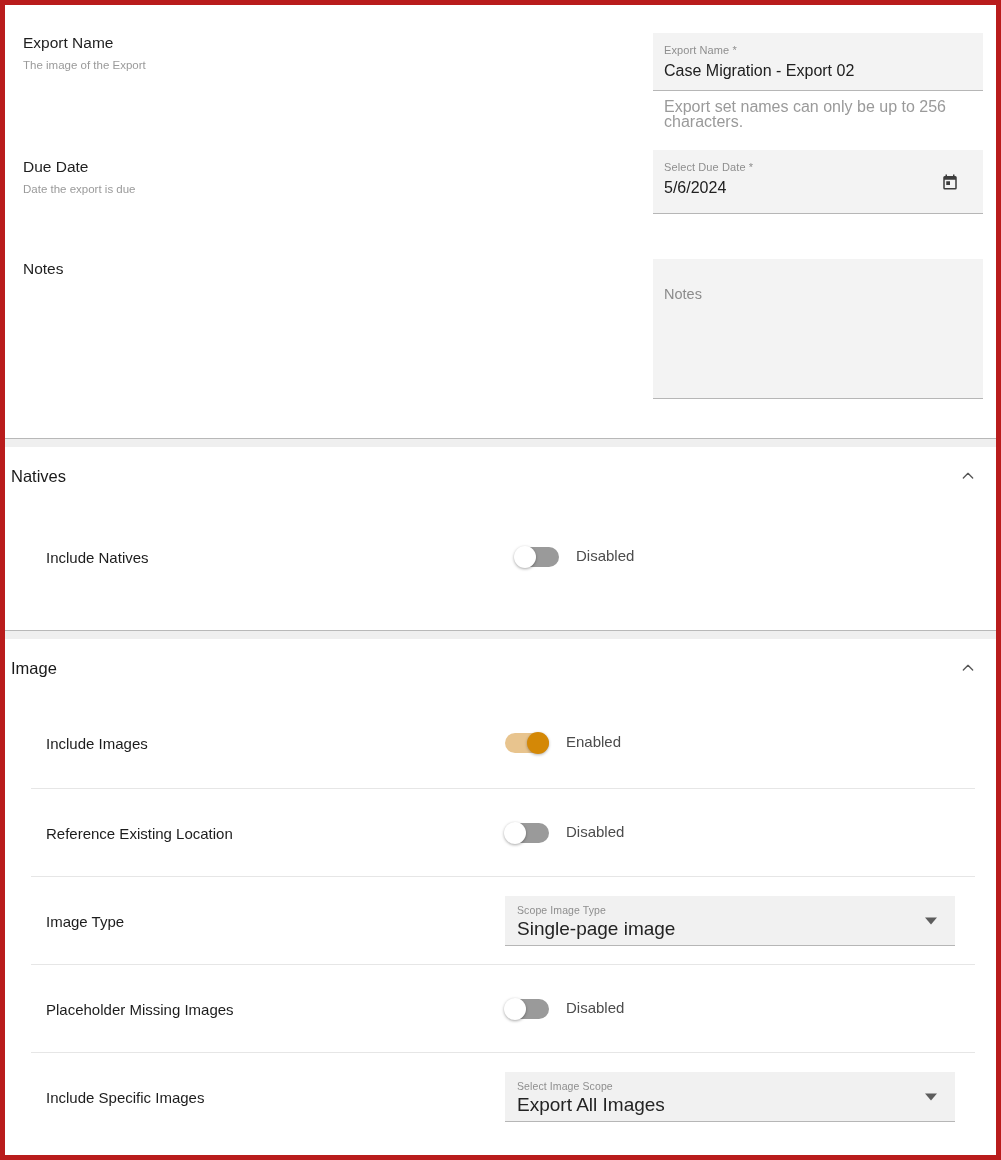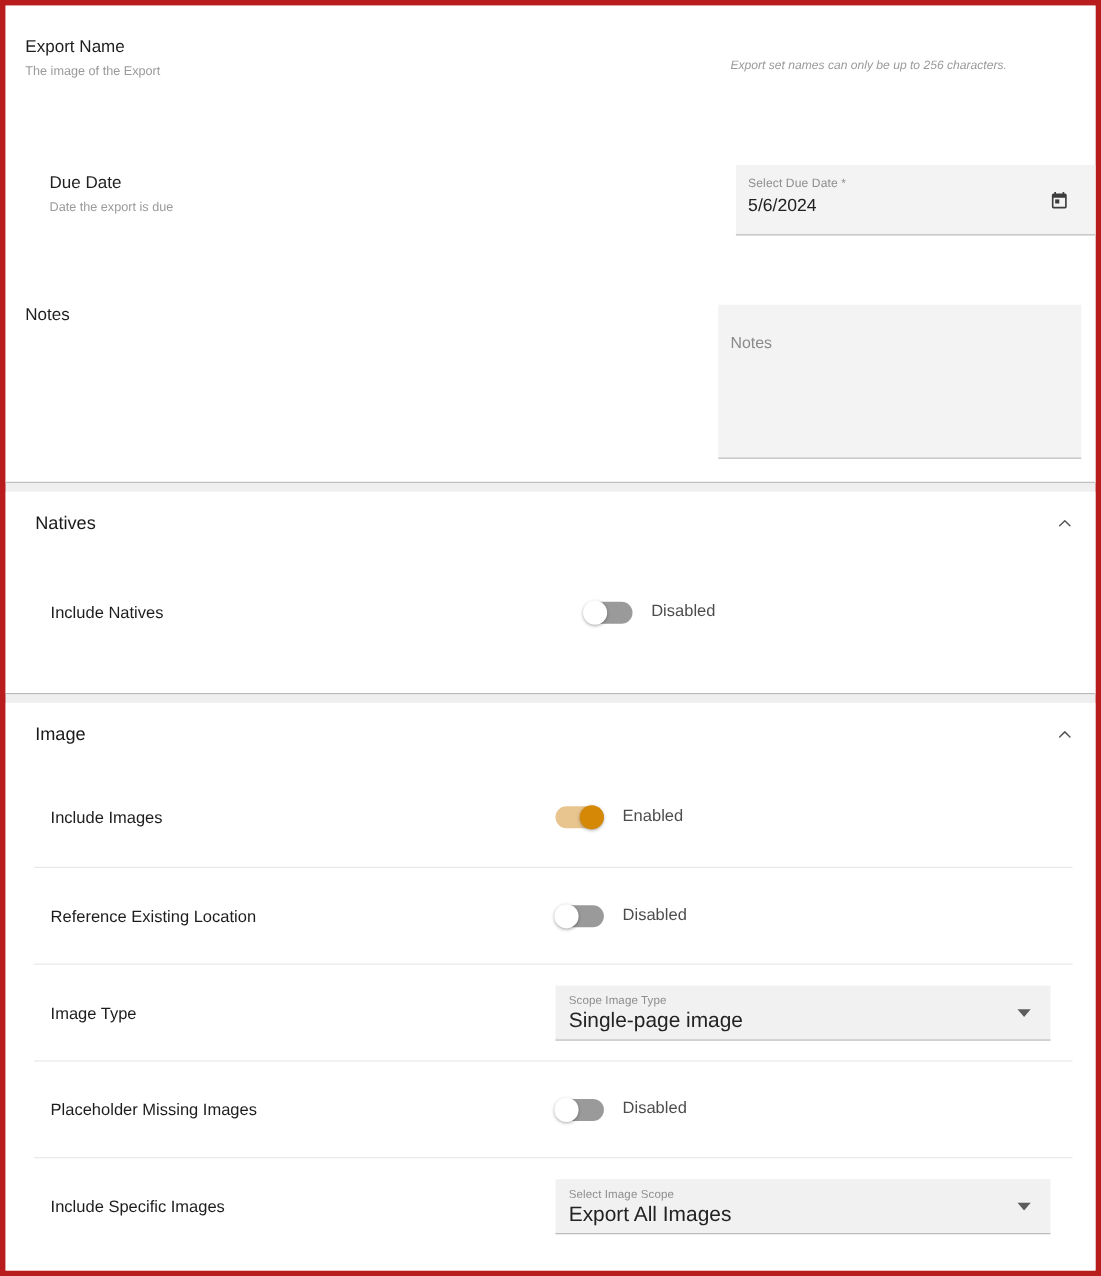--- a/index.html
+++ b/index.html
@@ -77,26 +77,25 @@
     line-height: 14px;
     letter-spacing: .1px;
   }
   .field-value {
     font-size: 16px;
     color: #202020;
     line-height: 24px;
     margin-top: 2px;
   }
   .field-hint {
-    font-size: 11px;
+    font-size: 16px;
     color: #9a9a9a;
-    margin-top: 20px;
+    margin-top: 8px;
     padding-left: 11px;
     line-height: 15px;
-    font-style: italic;
   }
   .field.notes {
     height: 140px;
     padding-top: 26px;
   }
   .notes-placeholder {
     font-size: 14.5px;
     color: #8b8b8b;
     line-height: 18px;
   }
@@ -109,21 +108,21 @@
     transform: translateY(-50%);
     width: 18px;
     height: 18px;
   }
 
   
   .section-head {
     display: flex;
     align-items: center;
     justify-content: space-between;
-    padding: 0 20px 0 27px;
+    padding: 0 20px 0 6px;
     height: 58px;
   }
   .section-title {
     font-size: 16.5px;
     color: #1a1a1a;
   }
   .chev {
     width: 16px;
     height: 16px;
     color: #555;
@@ -223,44 +222,48 @@
 <div class="page">
 
   <div class="card details">
 
     <div class="detail-row" style="top:28px;">
       <div class="detail-left">
         <div class="detail-title">Export Name</div>
         <div class="detail-sub">The image of the Export</div>
       </div>
       <div class="detail-right">
+        <div class="field">
+          <div class="field-label">Export Name *</div>
+          <div class="field-value">Case Migration - Export 02</div>
+        </div>
         <div class="field-hint">Export set names can only be up to 256 characters.</div>
       </div>
     </div>
 
-    <div class="detail-row" style="top:145px;padding-left:22px;">
+    <div class="detail-row" style="top:145px;">
       <div class="detail-left" style="padding-top:7px;">
         <div class="detail-title">Due Date</div>
         <div class="detail-sub">Date the export is due</div>
       </div>
       <div class="detail-right">
         <div class="field" style="height:64px;">
           <div class="field-label">Select Due Date *</div>
           <div class="field-value">5/6/2024</div>
           <span class="cal-icon">
             <svg viewBox="0 0 24 24" width="18" height="18" fill="#3c3c3c">
               <path d="M19 4h-1V2h-2v2H8V2H6v2H5a2 2 0 0 0-2 2v14a2 2 0 0 0 2 2h14a2 2 0 0 0 2-2V6a2 2 0 0 0-2-2zm0 16H5V9h14v11z"></path>
               <rect x="7" y="11" width="5" height="5"></rect>
             </svg>
           </span>
         </div>
       </div>
     </div>
 
-    <div class="detail-row" style="top:272px;">
+    <div class="detail-row" style="top:254px;">
       <div class="detail-left">
         <div class="detail-title">Notes</div>
       </div>
       <div class="detail-right">
         <div class="field notes">
           <div class="notes-placeholder">Notes</div>
         </div>
       </div>
     </div>
 
@@ -270,21 +273,21 @@
   <div class="card natives">
     <div class="section-head">
       <span class="section-title">Natives</span>
       <span>
         <svg class="chev" viewBox="0 0 24 24" fill="none" stroke="#555" stroke-width="2" stroke-linecap="round" stroke-linejoin="round">
           <polyline points="5 15 12 8 19 15"></polyline>
         </svg>
       </span>
     </div>
 
-    <div class="setting-row" style="height:104px;gap:16px;">
+    <div class="setting-row" style="height:104px;">
       <div class="setting-label natives">Include Natives</div>
       <div class="toggle-wrap">
         <div class="toggle off">
           <div class="knob"></div>
         </div>
         <span class="toggle-text">Disabled</span>
       </div>
     </div>
 
     <div class="card-shadow-bottom"></div>

